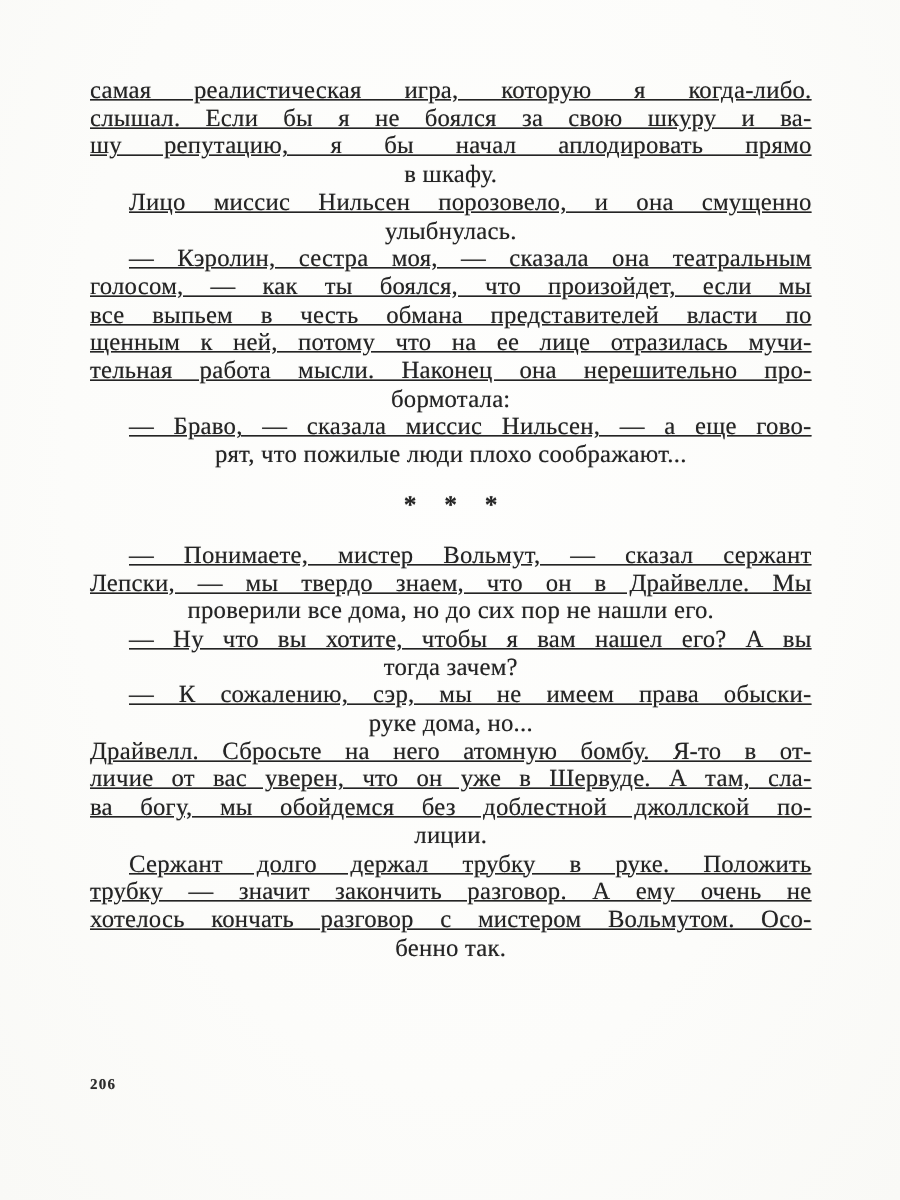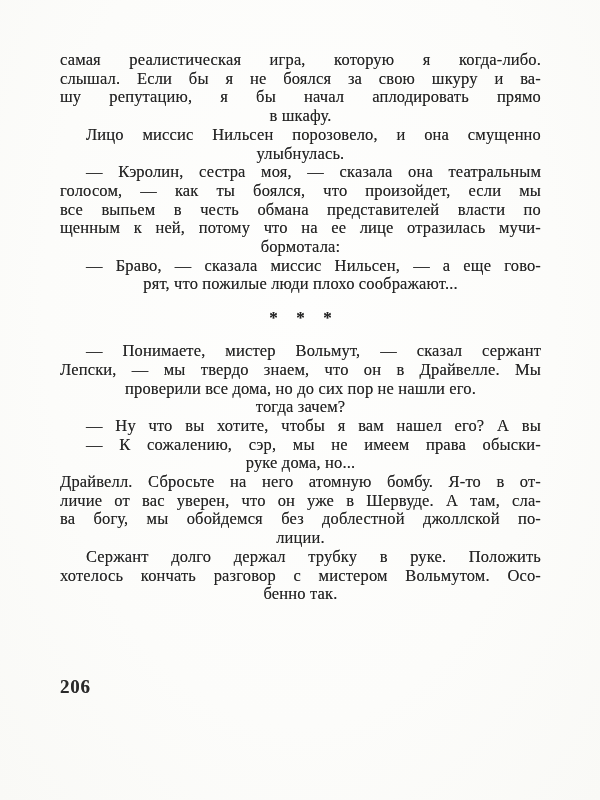--- a/index.html
+++ b/index.html
@@ -16,36 +16,36 @@
     left: 60px;
     top: 51px;
     width: 481px;
     color: #242424;
     font-size: 16.5px;
     line-height: 18.7px;
     letter-spacing: 0.15px;
     text-shadow: 0 0 0.5px rgba(35,35,35,0.55);
   }
   .line { text-align: center; }
-  .line.j { text-align: justify; text-align-last: justify; }
+  .line.j { text-align: justify; text-align-last: justify; text-decoration: underline; }
   .line.ind { padding-left: 26px; }
   .separator {
     height: 20px;
     line-height: 20px;
     margin: 14px 0 14px 0;
     text-align: center;
     font-weight: bold;
     font-size: 17px;
     word-spacing: 14px;
   }
   .page-number {
     position: absolute;
     left: 60px;
-    top: 676px;
-    font-size: 19px;
+    top: 718px;
+    font-size: 10px;
     font-weight: bold;
     letter-spacing: 0.8px;
     color: #2a2a2a;
     text-shadow: 0 0 0.5px rgba(35,35,35,0.5);
   }
 </style>
 </head>
 <body>
 
 <div class="page">
@@ -53,33 +53,35 @@
       <div class="line j">самая реалистическая игра, которую я когда-либо.</div>
       <div class="line j">слышал. Если бы я не боялся за свою шкуру и ва-</div>
       <div class="line j">шу репутацию, я бы начал аплодировать прямо</div>
       <div class="line">в шкафу.</div>
       <div class="line j ind">Лицо миссис Нильсен порозовело, и она смущенно</div>
       <div class="line">улыбнулась.</div>
       <div class="line j ind">— Кэролин, сестра моя, — сказала она театральным</div>
       <div class="line j">голосом, — как ты боялся, что произойдет, если мы</div>
       <div class="line j">все выпьем в честь обмана представителей власти по</div>
       <div class="line j">щенным к ней, потому что на ее лице отразилась мучи-</div>
+      <div class="line j">тельная работа мысли. Наконец она нерешительно про-</div>
       <div class="line">бормотала:</div>
       <div class="line j ind">— Браво, — сказала миссис Нильсен, — а еще гово-</div>
       <div class="line">рят, что пожилые люди плохо соображают...</div>
       <div class="separator">* * *</div>
       <div class="line j ind">— Понимаете, мистер Вольмут, — сказал сержант</div>
       <div class="line j">Лепски, — мы твердо знаем, что он в Драйвелле. Мы</div>
       <div class="line">проверили все дома, но до сих пор не нашли его.</div>
+      <div class="line j ind">— Ну что вы хотите, чтобы я вам нашел его? А вы</div>
       <div class="line">тогда зачем?</div>
-      <div class="line j ind">— Ну что вы хотите, чтобы я вам нашел его? А вы</div>
       <div class="line j ind">— К сожалению, сэр, мы не имеем права обыски-</div>
       <div class="line">руке дома, но...</div>
       <div class="line j">Драйвелл. Сбросьте на него атомную бомбу. Я-то в от-</div>
       <div class="line j">личие от вас уверен, что он уже в Шервуде. А там, сла-</div>
       <div class="line j">ва богу, мы обойдемся без доблестной джоллской по-</div>
       <div class="line">лиции.</div>
       <div class="line j ind">Сержант долго держал трубку в руке. Положить</div>
+      <div class="line j">трубку — значит закончить разговор. А ему очень не</div>
       <div class="line j">хотелось кончать разговор с мистером Вольмутом. Осо-</div>
       <div class="line">бенно так.</div>
     </div>
   <div class="page-number">206</div>
 </div>
 
 </body></html>

